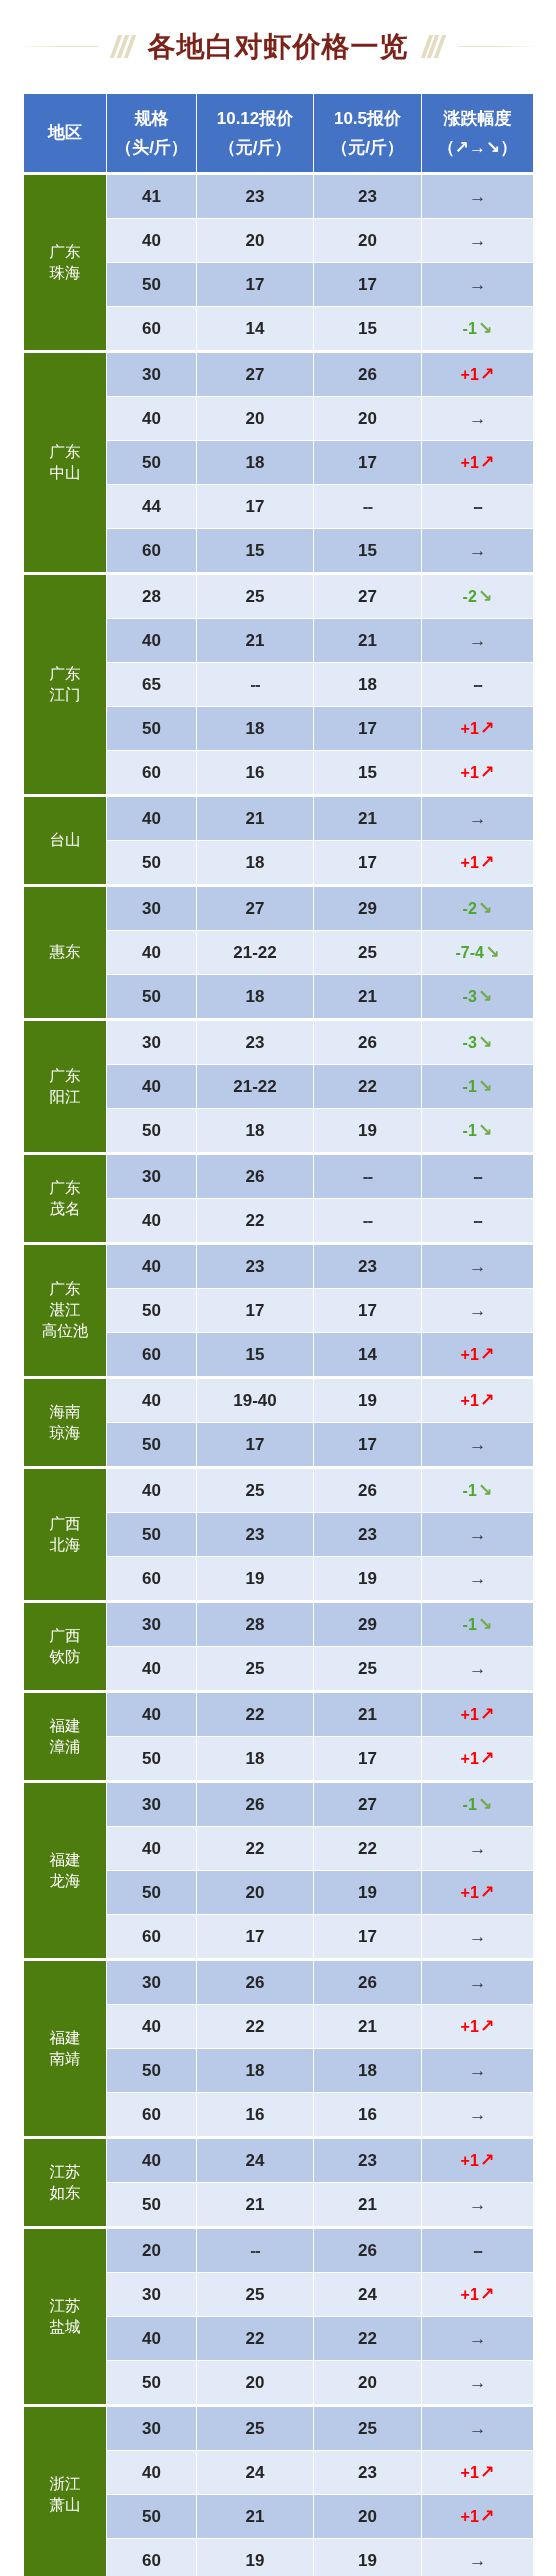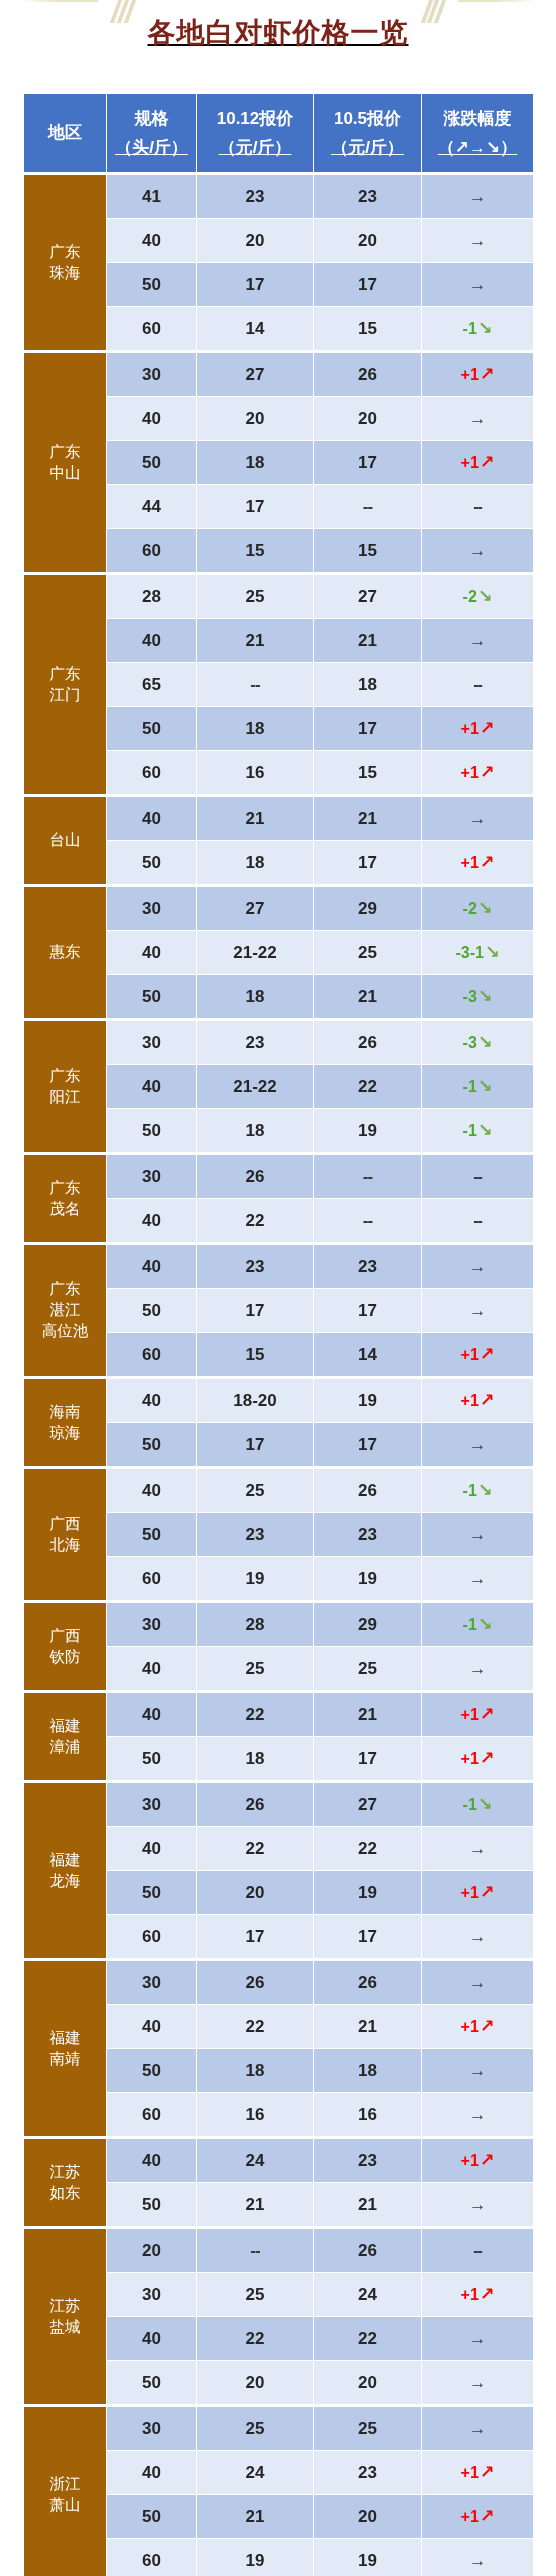--- a/index.html
+++ b/index.html
@@ -8,24 +8,24 @@
     background:#ffffff;
     font-family:"Liberation Sans","DejaVu Sans",sans-serif;
     -webkit-font-smoothing:antialiased;
   }
   .page{width:556px;position:relative;}
 
   
   .header{
     height:93px;
     display:flex;
+    align-items:center;
     justify-content:center;
     gap:14px;
     background:#ffffff;
-    text-decoration:underline;
   }
   .deco-line{
     width:80px;height:1.5px;
     background:linear-gradient(90deg,rgba(235,228,205,0) 0%,#e9e2c6 55%,#e9e2c6 100%);
   }
   .deco-line.right{
     background:linear-gradient(270deg,rgba(235,228,205,0) 0%,#e9e2c6 55%,#e9e2c6 100%);
   }
   .slashes{display:flex;gap:3.1px;padding:0 2.1px;}
   .slashes span{
@@ -61,25 +61,25 @@
     color:#ffffff;
     font-size:17px;
     font-weight:bold;
     height:78px;
     padding:0;
     text-align:center;
     vertical-align:middle;
     line-height:1.25;
   }
   thead th.region-head{vertical-align:middle;margin-top:22px;}
-  thead th .unit{display:block;font-weight:bold;text-decoration:underline;}
+  thead th .unit{display:block;font-weight:bold;}
   thead th .gap{display:block;height:7.2px;}
 
   td.region{
-    background:#a16207;
+    background:#4d7c0f;
     color:#ffffff;
     font-size:15.5px;
     font-weight:normal;
     text-align:center;
     vertical-align:middle;
     line-height:1.35;
     padding:0;
   }
   td.cell{
     height:43px;
@@ -312,21 +312,21 @@
             <td class="cell change"><span class="chg-inner">
                 <span class="down">-2</span>
                 <span class="arrow down-arrow">↘</span>
               </span></td>
           </tr>
           <tr class="band-b">
             <td class="cell">40</td>
             <td class="cell">21-22</td>
             <td class="cell">25</td>
             <td class="cell change"><span class="chg-inner">
-                <span class="down">-3-1</span>
+                <span class="down">-7-4</span>
                 <span class="arrow down-arrow">↘</span>
               </span></td>
           </tr>
           <tr class="band-a">
             <td class="cell">50</td>
             <td class="cell">18</td>
             <td class="cell">21</td>
             <td class="cell change"><span class="chg-inner">
                 <span class="down">-3</span>
                 <span class="arrow down-arrow">↘</span>
@@ -399,21 +399,21 @@
             <td class="cell">15</td>
             <td class="cell">14</td>
             <td class="cell change"><span class="chg-inner">
                 <span class="up">+1</span>
                 <span class="arrow up-arrow">↗</span>
               </span></td>
           </tr>
           <tr class="band-b group-start">
             <td class="region" rowspan="2">海南<br>琼海</td>
             <td class="cell">40</td>
-            <td class="cell">18-20</td>
+            <td class="cell">19-40</td>
             <td class="cell">19</td>
             <td class="cell change"><span class="chg-inner">
                 <span class="up">+1</span>
                 <span class="arrow up-arrow">↗</span>
               </span></td>
           </tr>
           <tr class="band-a">
             <td class="cell">50</td>
             <td class="cell">17</td>
             <td class="cell">17</td>

